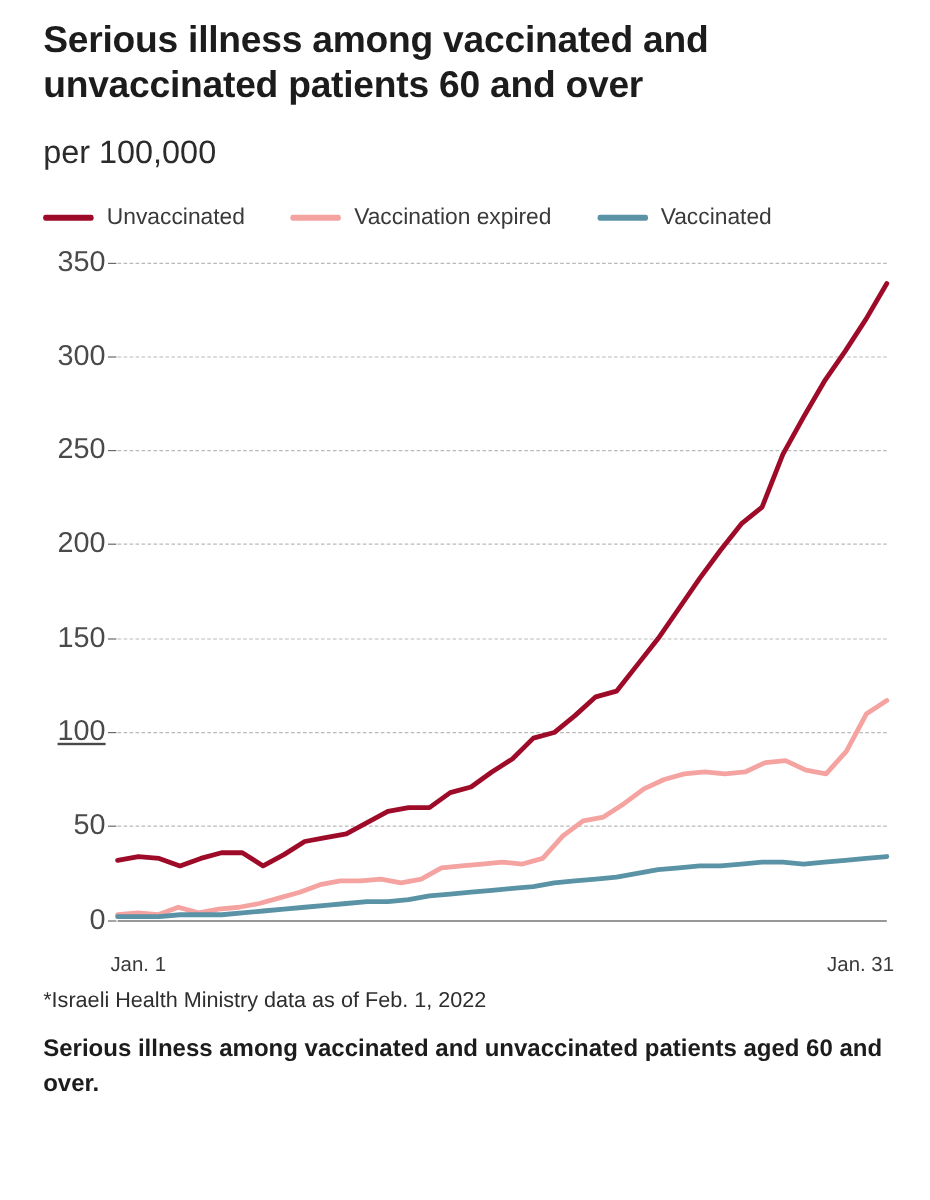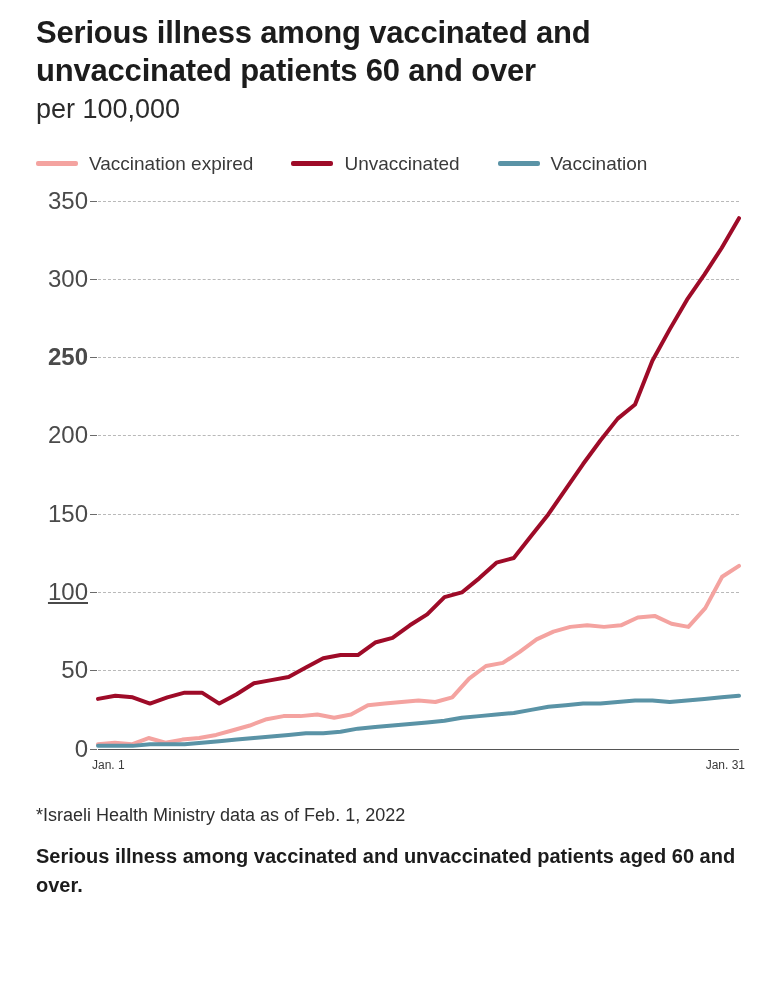--- a/index.html
+++ b/index.html
@@ -27,21 +27,21 @@
     line-height: 1.24;
     letter-spacing: -0.2px;
     color: #1c1c1c;
     margin: 0;
   }
   .subtitle {
     font-size: 27px;
     font-weight: normal;
     color: #2b2b2b;
     line-height: 1.25;
-    margin: 2px 0 0 0;
+    margin: 20px 0 0 0;
   }
   .legend {
     display: flex;
     align-items: center;
     margin-top: 26px;
     gap: 0px;
   }
   .legend-item {
     display: flex;
     align-items: center;
@@ -98,22 +98,22 @@
     position: absolute;
     right: 1px;
     top: 50%;
     width: 7px;
     height: 0;
     border-top: 1px solid #6a6a6a;
   }
   .xtick {
     position: absolute;
     top: 100%;
-    margin-top: 9px;
-    font-size: 12px;
+    margin-top: 27px;
+    font-size: 17px;
     color: #3a3a3a;
     white-space: nowrap;
   }
   .xtick.left { left: 0; transform: translateX(-6px); }
   .xtick.right { right: 0; transform: translateX(6px); }
   svg.lines {
     position: absolute;
     left: 0; top: 0;
     width: 100%;
     height: 100%;
@@ -136,48 +136,48 @@
 </head>
 <body>
 
 <div class="page">
 
   <h1 class="title">Serious illness among vaccinated and unvaccinated patients 60 and over</h1>
   <div class="subtitle">per 100,000</div>
 
   <div class="legend">
     <div class="legend-item">
+      <span class="legend-swatch" style="background:#9e0b28"></span>
+      <span class="legend-label">Unvaccinated</span>
+    </div>
+    <div class="legend-item">
       <span class="legend-swatch" style="background:#f4a3a0"></span>
       <span class="legend-label">Vaccination expired</span>
     </div>
     <div class="legend-item">
-      <span class="legend-swatch" style="background:#9e0b28"></span>
-      <span class="legend-label">Unvaccinated</span>
-    </div>
-    <div class="legend-item">
       <span class="legend-swatch" style="background:#5a93a6"></span>
-      <span class="legend-label">Vaccination</span>
+      <span class="legend-label">Vaccinated</span>
     </div>
   </div>
 
   <div class="chart-wrap">
     <div class="plot" id="plot">
       <div id="gridlines">
           <div class="baseline" style="top: 100%;"></div>
           <div class="ytick" style="top: 100%;">0</div>
           <div class="gridline" style="top: 85.7143%;"></div>
           <div class="ytick" style="top: 85.7143%;">50</div>
           <div class="gridline" style="top: 71.4286%;"></div>
           <div class="ytick" style="top: 71.4286%; text-decoration: underline;">100</div>
           <div class="gridline" style="top: 57.1429%;"></div>
           <div class="ytick" style="top: 57.1429%;">150</div>
           <div class="gridline" style="top: 42.8571%;"></div>
           <div class="ytick" style="top: 42.8571%;">200</div>
           <div class="gridline" style="top: 28.5714%;"></div>
-          <div class="ytick" style="top: 28.5714%; font-weight: bold;">250</div>
+          <div class="ytick" style="top: 28.5714%;">250</div>
           <div class="gridline" style="top: 14.2857%;"></div>
           <div class="ytick" style="top: 14.2857%;">300</div>
           <div class="gridline" style="top: 0%;"></div>
           <div class="ytick" style="top: 0%;">350</div>
         </div>
       <svg class="lines" id="lines" viewBox="0 0 100 100" preserveAspectRatio="none">
           <polyline points="0.000,90.857 2.703,90.286 5.405,90.571 8.108,91.714 10.811,90.571 13.514,89.714 16.216,89.714 18.919,91.714 21.622,90.000 24.324,88.000 27.027,87.429 29.730,86.857 32.432,85.143 35.135,83.429 37.838,82.857 40.541,82.857 43.243,80.571 45.946,79.714 48.649,77.429 51.351,75.429 54.054,72.286 56.757,71.429 59.459,68.857 62.162,66.000 64.865,65.143 67.568,61.143 70.270,57.143 72.973,52.571 75.676,48.000 78.378,43.714 81.081,39.714 83.784,37.143 86.486,29.143 89.189,23.429 91.892,18.000 94.595,13.429 97.297,8.571 100.000,3.143" fill="none" stroke="#9e0b28" stroke-width="4" stroke-linejoin="round" stroke-linecap="round" vector-effect="non-scaling-stroke"></polyline>
           <polyline points="0.000,99.143 2.632,98.857 5.263,99.143 7.895,98.000 10.526,98.857 13.158,98.286 15.789,98.000 18.421,97.429 21.053,96.571 23.684,95.714 26.316,94.571 28.947,94.000 31.579,94.000 34.211,93.714 36.842,94.286 39.474,93.714 42.105,92.000 44.737,91.714 47.368,91.429 50.000,91.143 52.632,91.429 55.263,90.571 57.895,87.143 60.526,84.857 63.158,84.286 65.789,82.286 68.421,80.000 71.053,78.571 73.684,77.714 76.316,77.429 78.947,77.714 81.579,77.429 84.211,76.000 86.842,75.714 89.474,77.143 92.105,77.714 94.737,74.286 97.368,68.571 100.000,66.571" fill="none" stroke="#f4a3a0" stroke-width="4" stroke-linejoin="round" stroke-linecap="round" vector-effect="non-scaling-stroke"></polyline>
           <polyline points="0.000,99.429 2.703,99.429 5.405,99.429 8.108,99.143 10.811,99.143 13.514,99.143 16.216,98.857 18.919,98.571 21.622,98.286 24.324,98.000 27.027,97.714 29.730,97.429 32.432,97.143 35.135,97.143 37.838,96.857 40.541,96.286 43.243,96.000 45.946,95.714 48.649,95.429 51.351,95.143 54.054,94.857 56.757,94.286 59.459,94.000 62.162,93.714 64.865,93.429 67.568,92.857 70.270,92.286 72.973,92.000 75.676,91.714 78.378,91.714 81.081,91.429 83.784,91.143 86.486,91.143 89.189,91.429 91.892,91.143 94.595,90.857 97.297,90.571 100.000,90.286" fill="none" stroke="#5a93a6" stroke-width="4" stroke-linejoin="round" stroke-linecap="round" vector-effect="non-scaling-stroke"></polyline>
         </svg>

